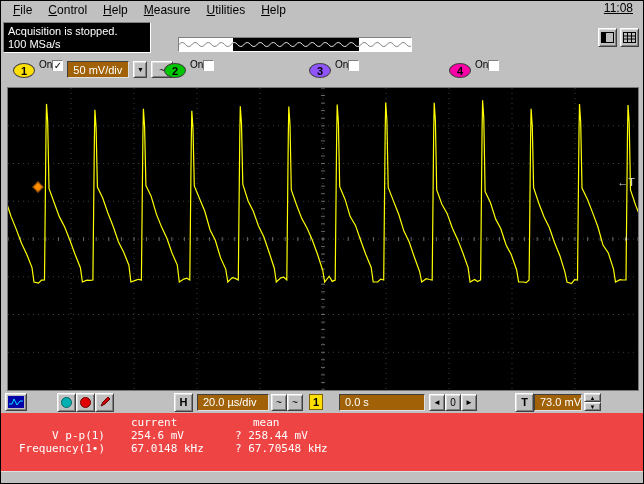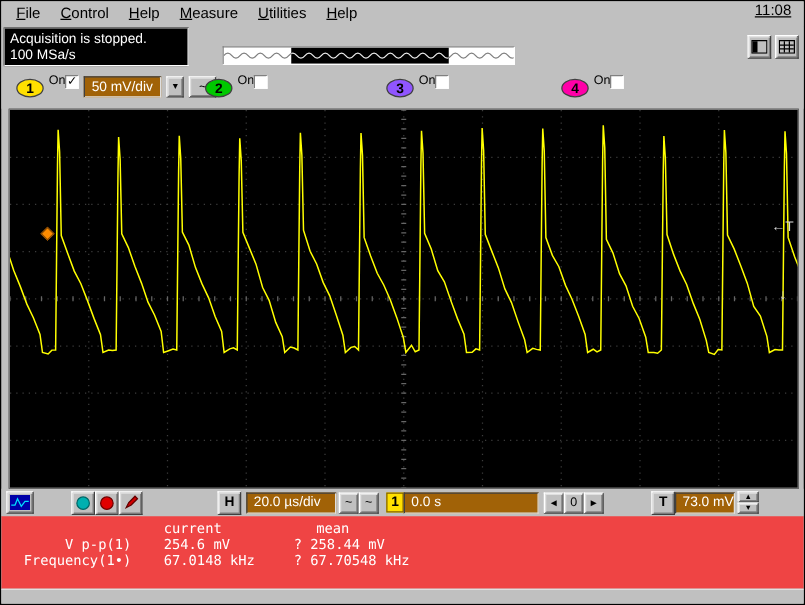--- a/index.html
+++ b/index.html
@@ -330,21 +330,21 @@
     <span class="btn sq18">
       <svg width="12" height="12">
         <path d="M2,10 L4,6 L9,1 L11,3 L6,8 Z" fill="#d00000" stroke="#600000"></path>
       </svg>
     </span>
     <span class="btn sq18 letterbtn" style="margin-left:60px">H</span>
     <span class="field" style="width:72px;margin-left:4px">20.0 µs/div</span>
     <span class="btn smallbtn" style="margin-left:2px">~</span>
     <span class="btn smallbtn">~</span>
     <span class="trigbadge" style="margin-left:6px">1</span>
-    <span class="field" style="width:108px;margin-left:0">0.0 s</span>
+    <span class="field" style="width:86px;margin-left:16px">0.0 s</span>
     <span class="btn arrbtn" style="margin-left:4px">◄</span>
     <span class="btn smallbtn">0</span>
     <span class="btn arrbtn">►</span>
     <span class="btn sq18 letterbtn" style="margin-left:38px">T</span>
     <span class="field" style="width:48px;margin-left:0">73.0 mV</span>
     <span class="spinner" style="margin-left:2px">
       <span class="btn spin">
           <span>▲</span>
         </span>
       <span class="btn spin">

